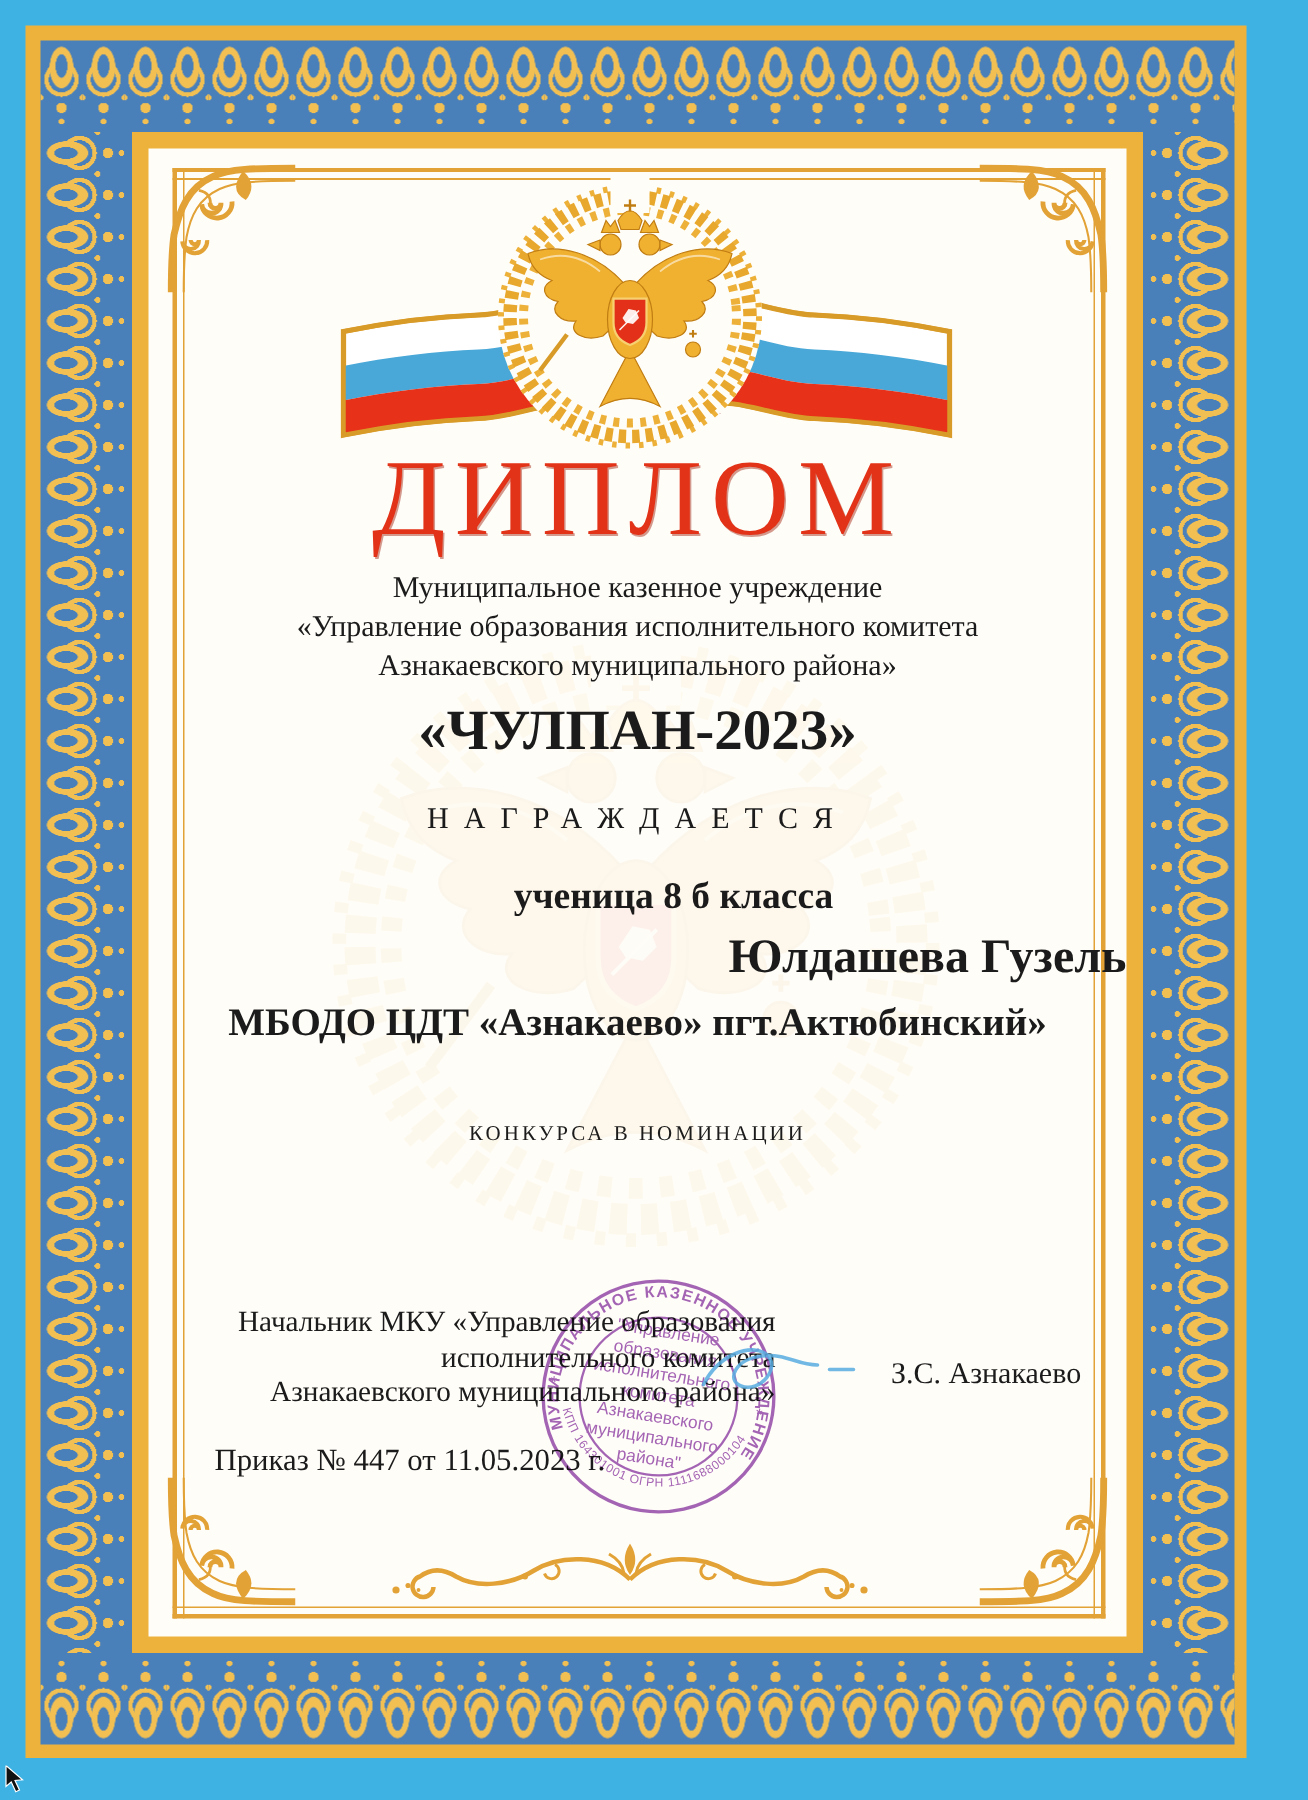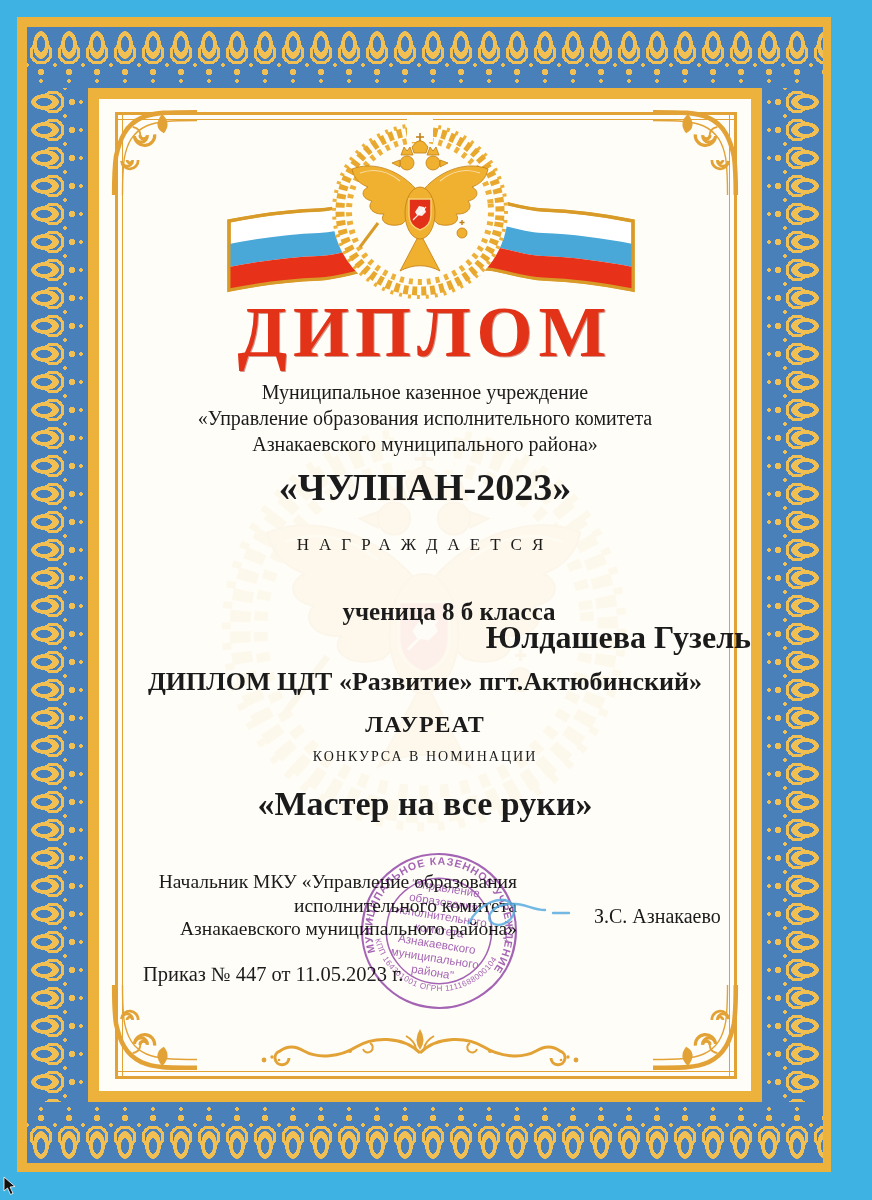--- a/index.html
+++ b/index.html
@@ -53,26 +53,26 @@
     background:linear-gradient(to bottom,#e2a236 0 3px,transparent 3px 7px,#e2a236 7px 8px);}
   .fl-bottom{left:16px;right:14px;bottom:12px;height:8px;
     background:linear-gradient(to top,#e2a236 0 3px,transparent 3px 7px,#e2a236 7px 8px);}
   .fl-left{left:16px;top:13px;bottom:12px;width:8px;
     background:linear-gradient(to right,#e2a236 0 3px,transparent 3px 7px,#e2a236 7px 8px);}
   .fl-right{right:14px;top:13px;bottom:12px;width:8px;
     background:linear-gradient(to left,#e2a236 0 3px,transparent 3px 7px,#e2a236 7px 8px);}
   .corner{position:absolute;width:92px;height:92px;z-index:3;}
   .corner.tr{transform:scaleX(-1);} .corner.bl{transform:scaleY(-1);} .corner.br{transform:scale(-1,-1);}
   .txt{position:absolute;left:0;right:0;text-align:center;z-index:5;}
-  .title{top:192px;font-size:72px;font-weight:700;letter-spacing:6px;color:#e23217;
+  .title{top:192px;font-size:72px;font-weight:400;letter-spacing:6px;color:#e23217;
          text-shadow:1px 1px 0 rgba(160,30,12,.45);}
   .org{font-size:20px;line-height:26px;top:280px;}
   .contest{top:366px;font-size:38px;font-weight:700;}
-  .awarded{top:436px;font-size:17px;letter-spacing:10px;}
-  .rclass{top:499px;font-size:25px;font-weight:700;padding-left:48px;}
+  .awarded{top:436px;font-size:20px;letter-spacing:10px;}
+  .rclass{top:485px;font-size:25px;font-weight:700;padding-left:48px;}
   .rname{top:520px;font-size:32px;font-weight:700;text-align:right;}
   .rschool{top:568px;font-size:26px;font-weight:700;}
   .status{top:612px;font-size:24px;font-weight:700;letter-spacing:1px;}
   .awof{top:650px;font-size:14px;letter-spacing:2px;}
   .nomin{top:686px;font-size:34px;font-weight:700;}
   .signblock{position:absolute;left:58px;top:771px;width:360px;text-align:right;
              font-size:19.5px;line-height:23.5px;z-index:5;}
   .signname{position:absolute;left:495px;top:806px;font-size:20px;z-index:7;}
   .order{position:absolute;left:44px;top:864px;font-size:20.5px;z-index:5;}
   .place{top:914px;font-size:19.5px;}
@@ -185,24 +185,22 @@
     <div class="txt title">ДИПЛОМ</div>
     <div class="txt org">
       <div>Муниципальное казенное учреждение</div>
       <div>«Управление образования исполнительного комитета</div>
       <div>Азнакаевского муниципального района»</div>
     </div>
     <div class="txt contest">«ЧУЛПАН-2023»</div>
     <div class="txt awarded">НАГРАЖДАЕТСЯ</div>
     <div class="txt rclass">ученица 8 б класса</div>
     <div class="txt rname">Юлдашева Гузель</div>
-    <div class="txt rschool">ДИПЛОМ ЦДТ «Развитие» пгт.Актюбинский»</div>
-    <div class="txt status">ЛАУРЕАТ</div>
+    <div class="txt rschool">МБОДО ЦДТ «Азнакаево» пгт.Актюбинский»</div>
     <div class="txt awof">КОНКУРСА  В  НОМИНАЦИИ</div>
-    <div class="txt nomin">«Мастер на все руки»</div>
 
     <div class="signblock">
       <div>Начальник МКУ «Управление образования</div>
       <div>исполнительного комитета</div>
       <div>Азнакаевского муниципального района»</div>
     </div>
     <div class="signname">З.С. Азнакаево</div>
     <div class="order">Приказ № 447  от 11.05.2023 г.</div>
 
     <svg class="stamp" width="172" height="172" viewBox="0 0 170 170">

